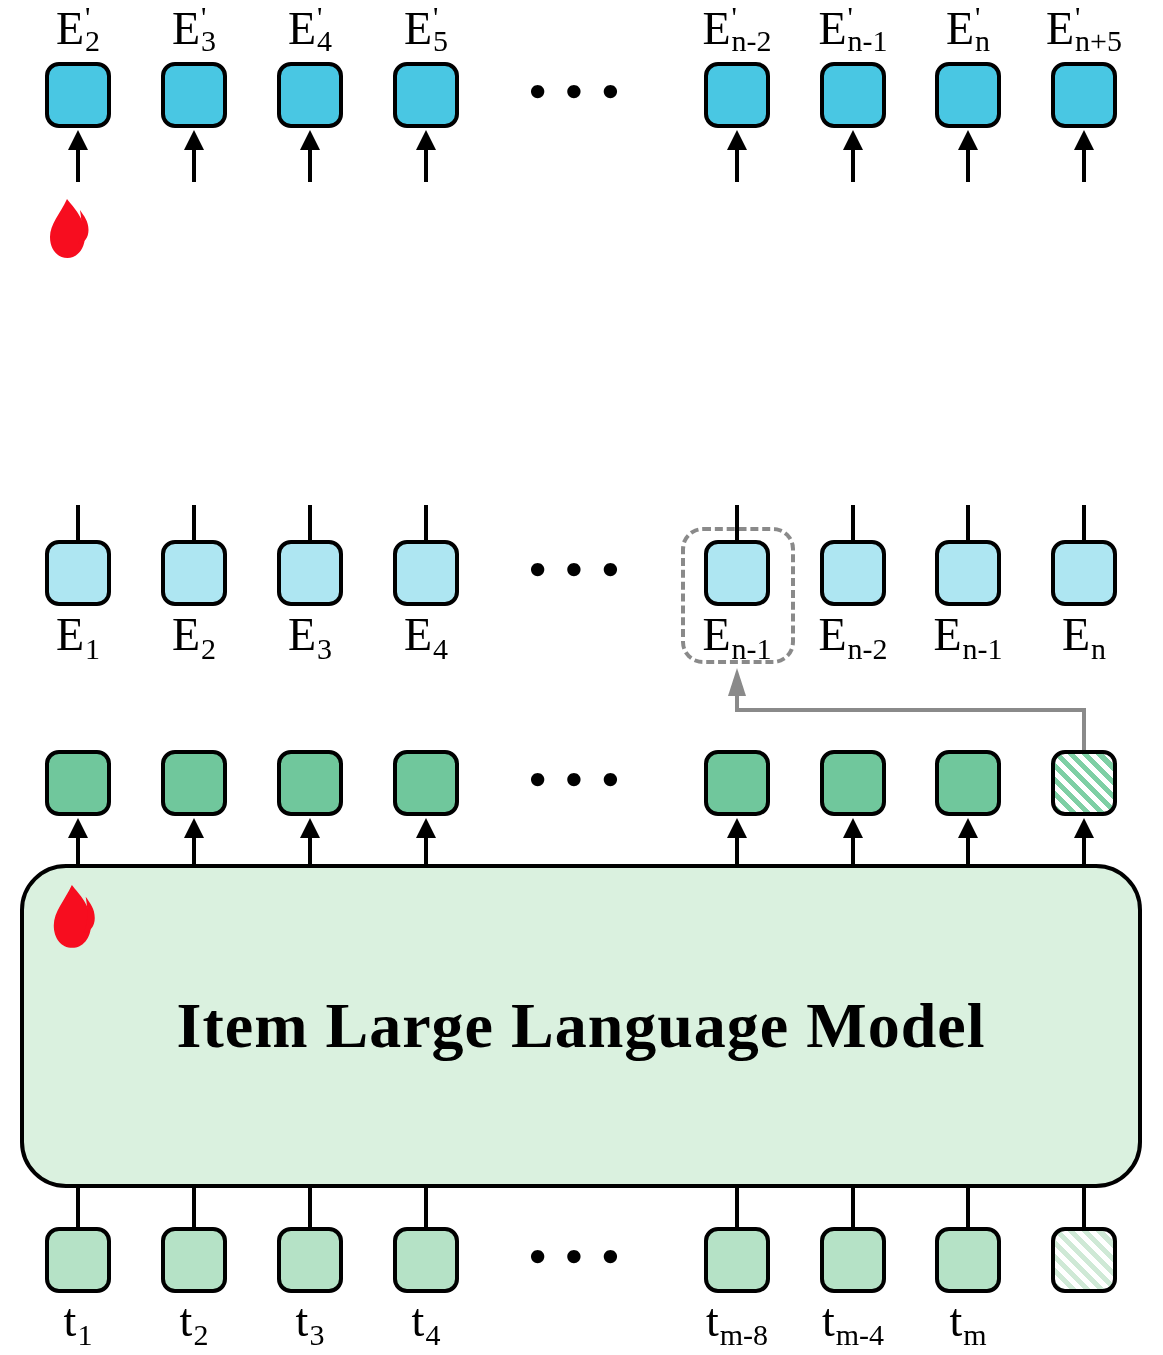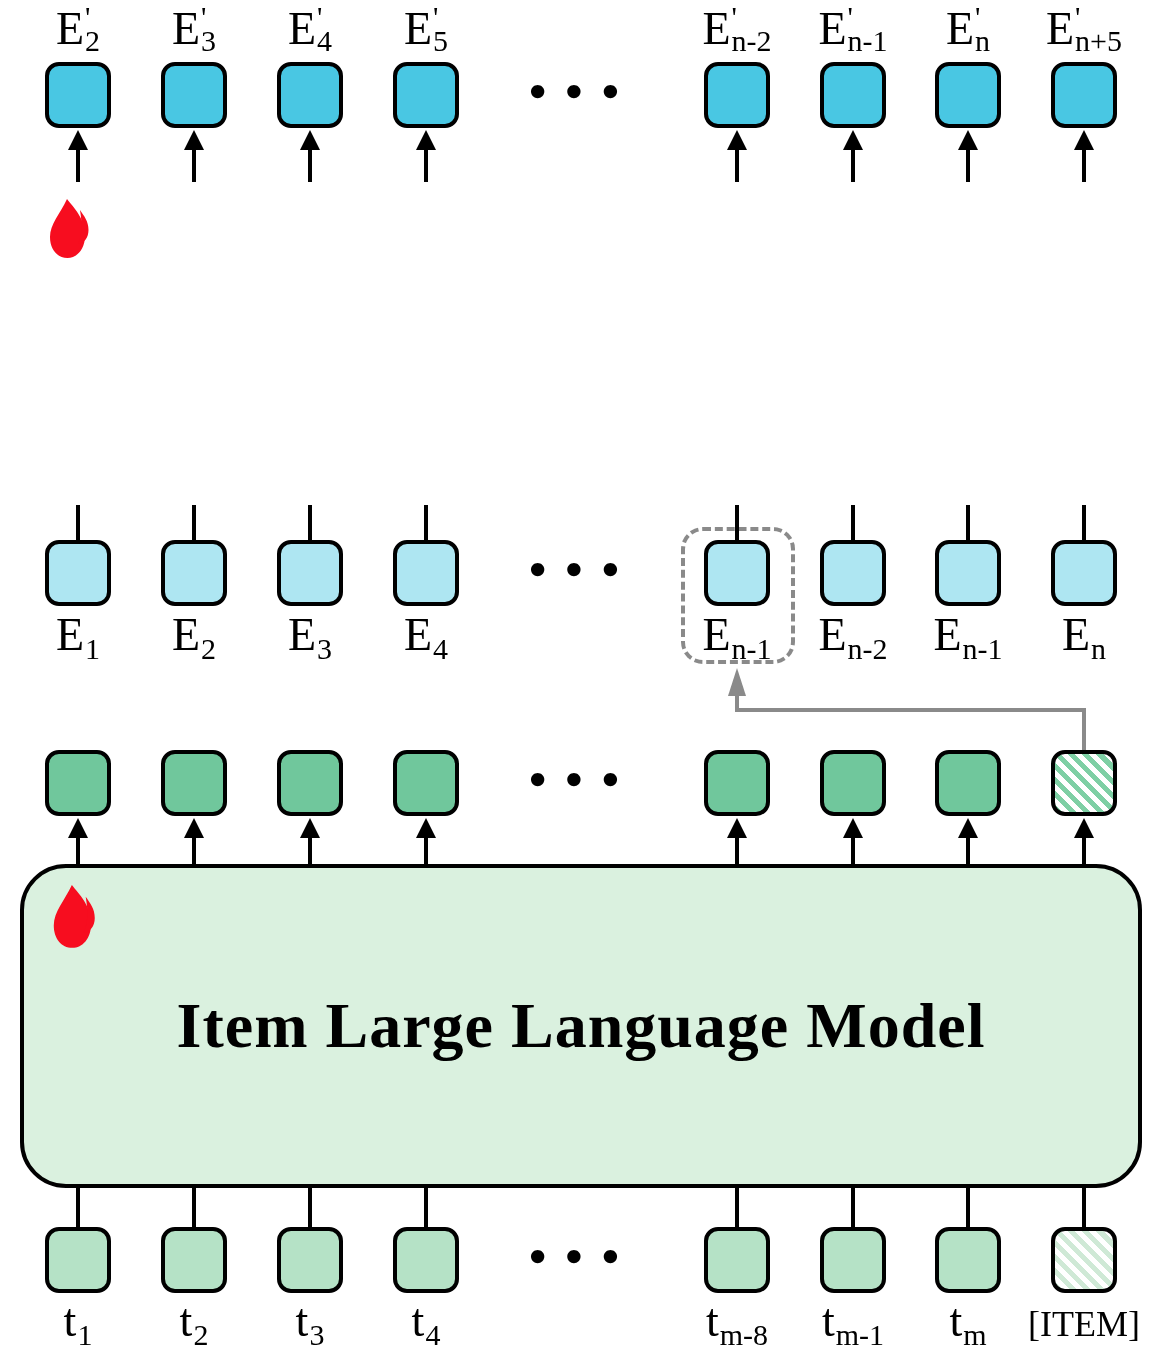--- a/index.html
+++ b/index.html
@@ -266,26 +266,23 @@
     <div class="vline" style="left: 735px; top: 1188px; height: 40px;"></div>
     <div class="box lightgreen" style="left: 704px; top: 1227px;"></div>
     <div class="lbl" style="left: 662px; top: 1298px;">
       <span>t</span>
       <span class="sub-lo">m-8</span>
     </div>
     <div class="vline" style="left: 851px; top: 1188px; height: 40px;"></div>
     <div class="box lightgreen" style="left: 820px; top: 1227px;"></div>
     <div class="lbl" style="left: 778px; top: 1298px;">
       <span>t</span>
-      <span class="sub-lo">m-1</span>
+      <span class="sub-lo">m-4</span>
     </div>
     <div class="vline" style="left: 966px; top: 1188px; height: 40px;"></div>
     <div class="box lightgreen" style="left: 935px; top: 1227px;"></div>
     <div class="lbl" style="left: 893px; top: 1298px;">
       <span>t</span>
       <span class="sub-lo">m</span>
     </div>
     <div class="vline" style="left: 1082px; top: 1188px; height: 40px;"></div>
     <div class="box hatch-light" style="left: 1051px; top: 1227px;"></div>
-    <div class="lbl special" style="left: 1009px; top: 1298px;">
-      <span>[ITEM]</span>
-    </div>
   </div>
 
 </body></html>

